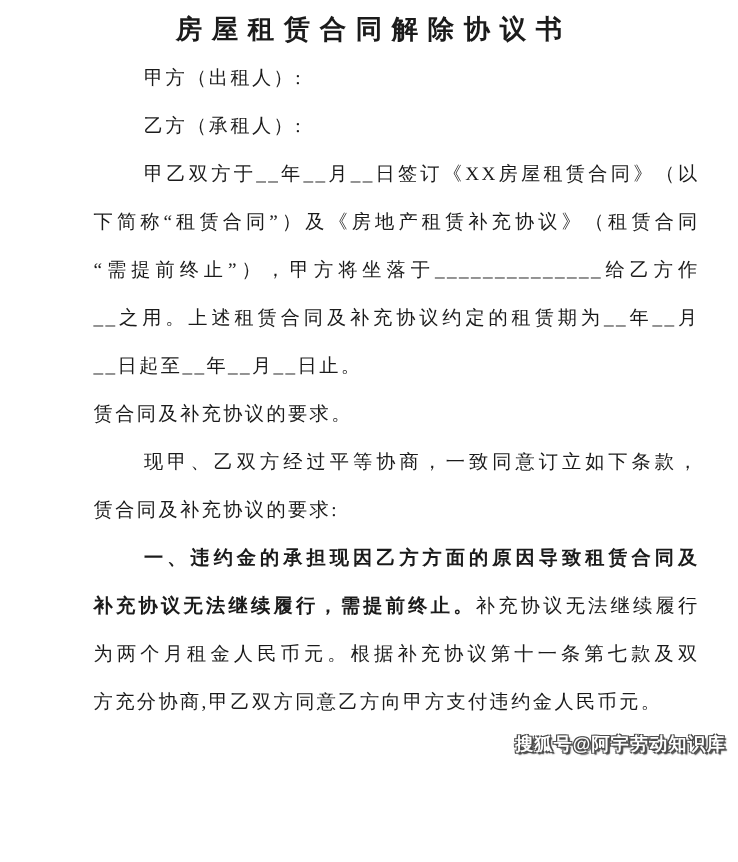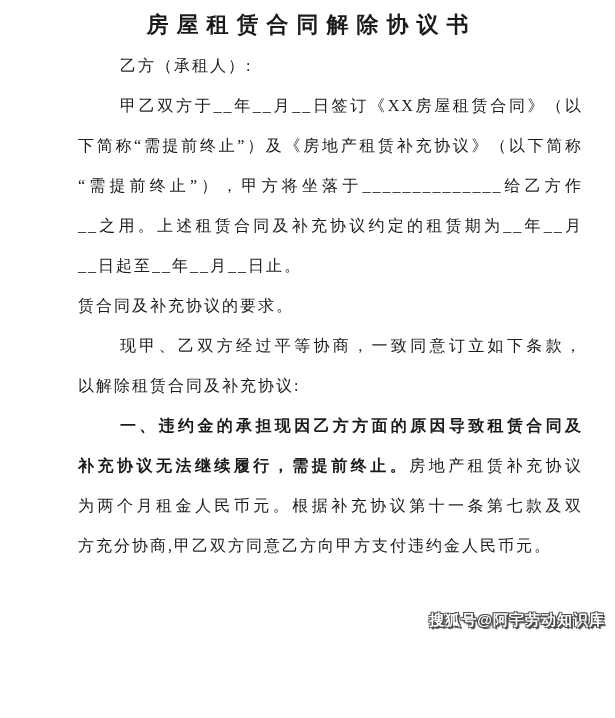--- a/index.html
+++ b/index.html
@@ -66,33 +66,34 @@
     padding-left: 40px;
   }
 </style>
 </head>
 <body>
 
 <div class="page">
   <div class="doc">
     <div class="title">房屋租赁合同解除协议书</div>
 
+    <div class="ln ind">甲方（出租人）:</div>
     <div class="ln ind">乙方（承租人）:</div>
 
     <div class="ln ind just">甲乙双方于__年__月__日签订《XX房屋租赁合同》（以</div>
-    <div class="ln just">下简称“需提前终止”）及《房地产租赁补充协议》（以下简称</div>
+    <div class="ln just">下简称“租赁合同”）及《房地产租赁补充协议》（租赁合同</div>
     <div class="ln just">“需提前终止”），甲方将坐落于______________给乙方作</div>
     <div class="ln just">__之用。上述租赁合同及补充协议约定的租赁期为__年__月</div>
     <div class="ln">__日起至__年__月__日止。</div>
 
     <div class="ln">赁合同及补充协议的要求。</div>
 
     <div class="ln ind just">现甲、乙双方经过平等协商，一致同意订立如下条款，</div>
-    <div class="ln">以解除租赁合同及补充协议:</div>
+    <div class="ln">赁合同及补充协议的要求:</div>
 
     <div class="ln ind just b">一、违约金的承担现因乙方方面的原因导致租赁合同及</div>
-    <div class="ln just"><span class="b">补充协议无法继续履行，需提前终止。</span><span>房地产租赁补充协议</span></div>
+    <div class="ln just"><span class="b">补充协议无法继续履行，需提前终止。</span><span>补充协议无法继续履行</span></div>
     <div class="ln just">为两个月租金人民币元。根据补充协议第十一条第七款及双</div>
     <div class="ln">方充分协商,甲乙双方同意乙方向甲方支付违约金人民币元。</div>
   </div>
 
   <div class="watermark">搜狐号@阿宇劳动知识库</div>
 </div>
 
 </body></html>

